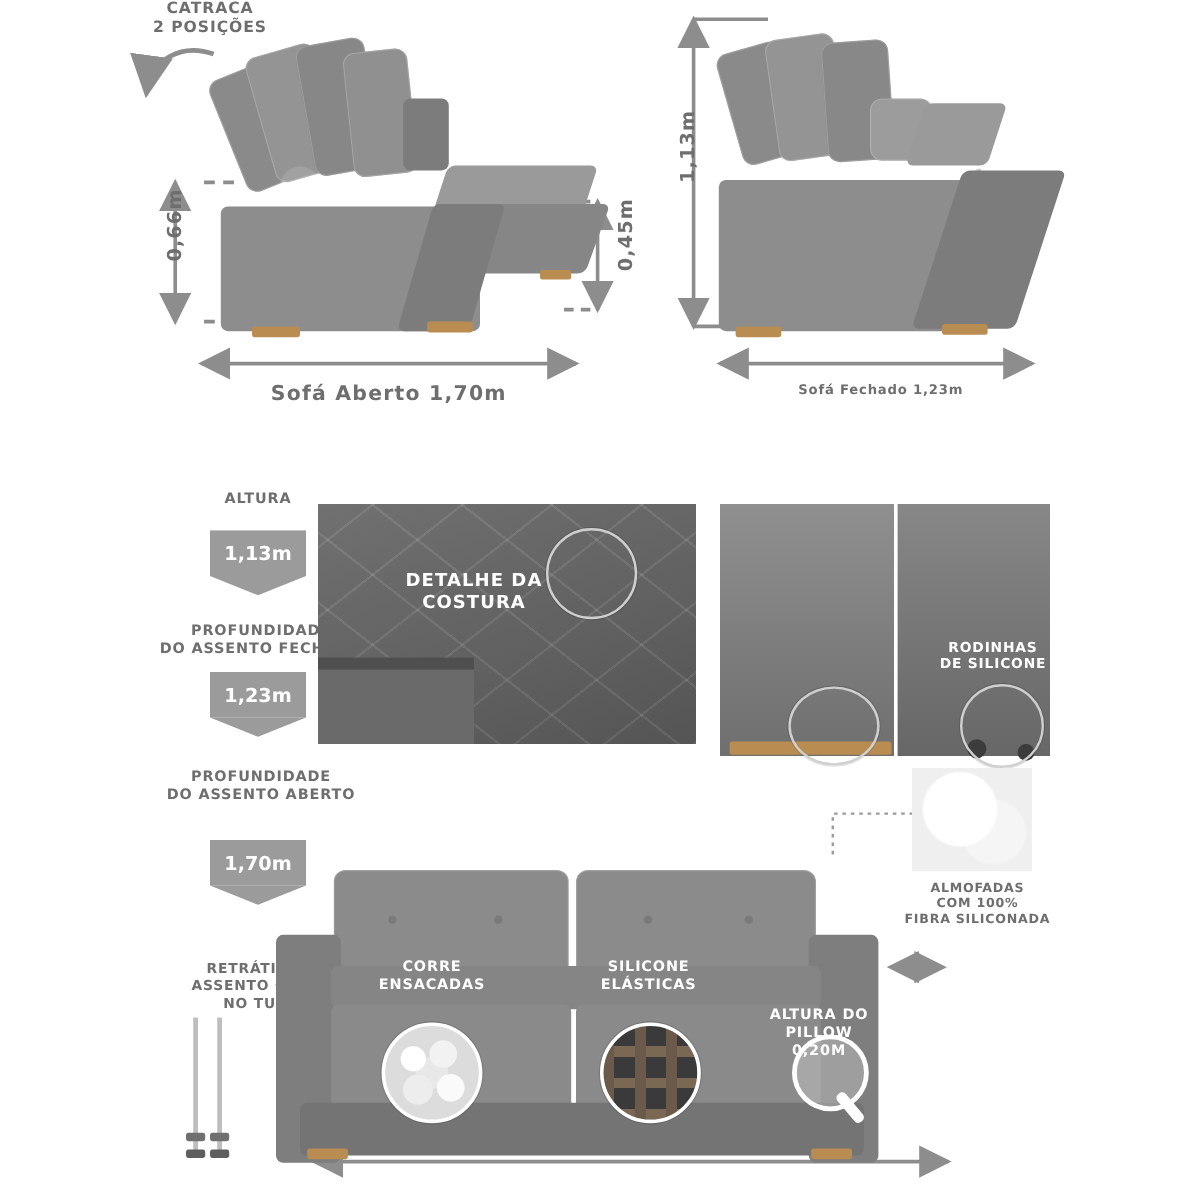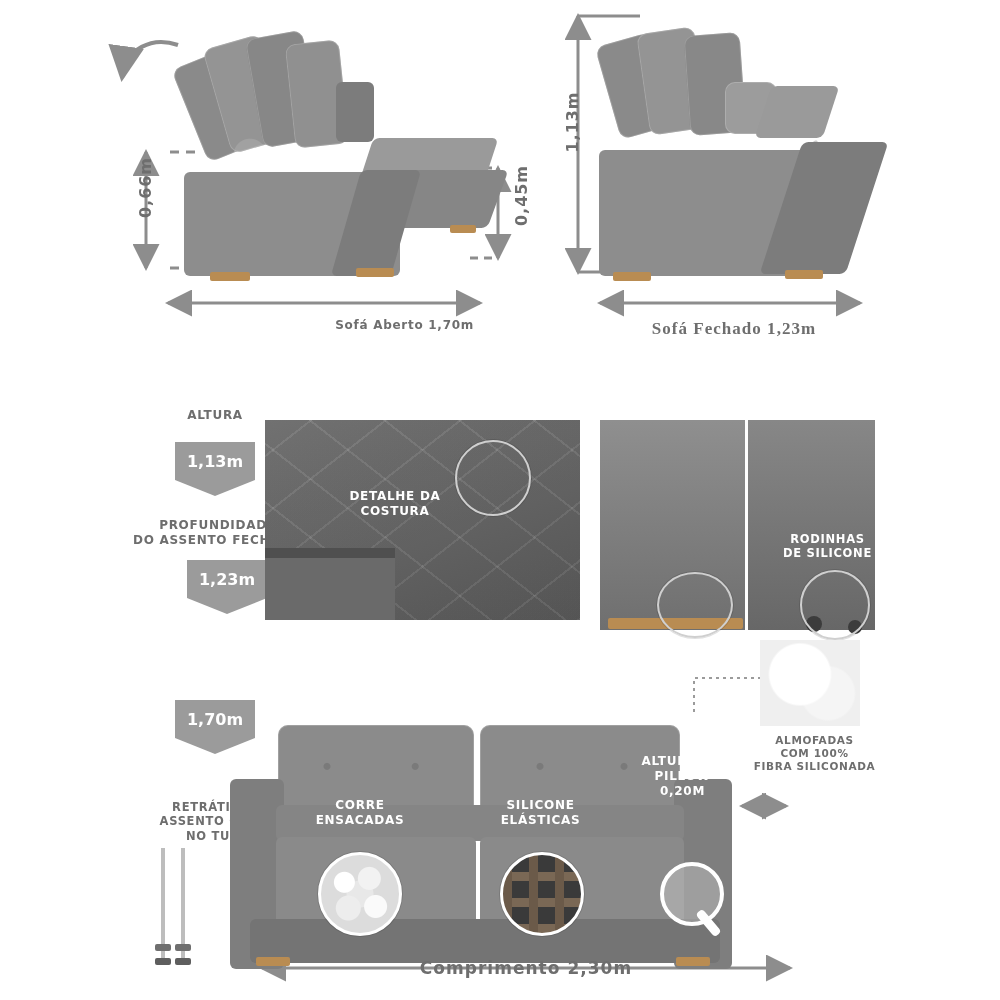--- a/index.html
+++ b/index.html
@@ -143,59 +143,63 @@
     <div class="abs sofa-grey" style="left:228px;top:150px;width:120px;height:58px;transform:skewX(-20deg);background:#868686;"></div>
 
     <div class="abs sofa-grey" style="left:34px;top:152px;width:216px;height:104px;background:#8d8d8d;"></div>
     <div class="abs sofa-dark" style="left:196px;top:150px;width:60px;height:106px;transform:skewX(-16deg);"></div>
 
     <div class="abs wood" style="left:60px;top:252px;width:40px;height:9px;"></div>
     <div class="abs wood" style="left:206px;top:248px;width:38px;height:9px;"></div>
     <div class="abs wood" style="left:300px;top:205px;width:26px;height:8px;"></div>
   </div>
 
+  <div class="lbl" style="left:90px;top:0px;width:170px;font-size:13px;">CATRACA
+2 POSIÇÕES</div>
 
   <div class="lbl" style="left:116px;top:178px;width:60px;font-size:16px;transform:rotate(-90deg);transform-origin:50% 50%;">0,66m</div>
 
   <div class="lbl" style="left:492px;top:186px;width:60px;font-size:16px;transform:rotate(-90deg);transform-origin:50% 50%;">0,45m</div>
 
-  <div class="lbl" style="left:174px;top:318px;width:300px;font-size:12px;text-align:right;">Sofá Aberto 1,70m</div>
+  <div class="lbl" style="left:174px;top:318px;width:300px;font-size:17px;">Sofá Aberto 1,70m</div>
 
   <div class="abs" style="left:595px;top:20px;width:300px;height:260px;">
 
     <div class="abs cush" style="left:12px;top:18px;width:56px;height:96px;transform:rotate(-16deg);"></div>
     <div class="abs cush" style="left:48px;top:10px;width:58px;height:102px;transform:rotate(-8deg);background:#949494;"></div>
     <div class="abs cush" style="left:92px;top:14px;width:56px;height:100px;transform:rotate(-4deg);background:#888;"></div>
     <div class="abs cush" style="left:130px;top:62px;width:52px;height:52px;background:#9c9c9c;"></div>
 
     <div class="abs sofa-light" style="left:168px;top:66px;width:68px;height:52px;transform:skewX(-18deg);"></div>
     <div class="abs sofa-grey tuft" style="left:150px;top:96px;width:140px;height:54px;transform:skewX(-20deg);"></div>
 
     <div class="abs sofa-grey" style="left:4px;top:130px;width:210px;height:126px;"></div>
     <div class="abs sofa-dark" style="left:186px;top:122px;width:86px;height:132px;transform:skewX(-18deg);"></div>
 
     <div class="abs wood" style="left:18px;top:252px;width:38px;height:9px;"></div>
     <div class="abs wood" style="left:190px;top:250px;width:38px;height:9px;"></div>
   </div>
 
   <div class="lbl" style="left:538px;top:112px;width:70px;font-size:16px;transform:rotate(-90deg);transform-origin:50% 50%;">1,13m</div>
 
-  <div class="lbl" style="left:604px;top:318px;width:260px;font-size:17px;font-family:Liberation Serif, serif;">Sofá Fechado 1,23m</div>
+  <div class="lbl" style="left:604px;top:318px;width:260px;font-size:11px;">Sofá Fechado 1,23m</div>
 
   <div class="lbl" style="left:140px;top:408px;width:150px;font-size:12px;">ALTURA</div>
   <div class="chev" style="left:175px;top:442px;">
     <span>1,13m</span>
   </div>
 
   <div class="lbl" style="left:130px;top:518px;width:175px;font-size:12px;">PROFUNDIDADE
 DO ASSENTO FECHADO</div>
-  <div class="chev" style="left:187px;top:560px;">
+  <div class="chev" style="left:175px;top:560px;">
     <span>1,23m</span>
   </div>
 
+  <div class="lbl" style="left:125px;top:640px;width:185px;font-size:12px;">PROFUNDIDADE
+DO ASSENTO ABERTO</div>
   <div class="chev" style="left:175px;top:700px;">
     <span>1,70m</span>
   </div>
 
   <div class="lbl" style="left:128px;top:800px;width:180px;font-size:11.5px;">RETRÁTIL DO
 ASSENTO CORRE
 NO TUBO</div>
 
   <div class="abs" style="left:155px;top:848px;width:70px;height:120px;">
     <div class="abs" style="left:6px;top:0;width:4px;height:112px;background:#bdbdbd;"></div>
@@ -209,21 +213,21 @@
   <div class="abs" style="left:265px;top:420px;width:315px;height:200px;overflow:hidden;background:#6f6f6f;">
     <div class="abs" style="left:0;top:0;width:315px;height:200px;
         background:
           repeating-linear-gradient(38deg, rgba(255,255,255,.06) 0 2px, rgba(0,0,0,.05) 2px 46px),
           repeating-linear-gradient(-38deg, rgba(255,255,255,.06) 0 2px, rgba(0,0,0,.05) 2px 46px),
           linear-gradient(160deg,#7d7d7d,#5e5e5e);"></div>
     <div class="abs" style="left:0;top:136px;width:130px;height:64px;background:#6a6a6a;"></div>
     <div class="abs" style="left:0;top:128px;width:130px;height:10px;background:#4f4f4f;"></div>
   </div>
   <div class="circ thin" style="left:455px;top:440px;width:72px;height:72px;"></div>
-  <div class="lbl white" style="left:330px;top:489px;width:130px;font-size:12px;">DETALHE DA
+  <div class="lbl white" style="left:330px;top:474px;width:130px;font-size:15px;">DETALHE DA
 COSTURA</div>
 
   <div class="abs" style="left:600px;top:420px;width:275px;height:215px;overflow:hidden;">
     <div class="abs" style="left:0;top:0;width:145px;height:210px;background:linear-gradient(180deg,#8f8f8f,#6f6f6f);"></div>
     <div class="abs" style="left:148px;top:0;width:127px;height:210px;background:linear-gradient(180deg,#878787,#676767);"></div>
     <div class="abs wood" style="left:8px;top:198px;width:135px;height:11px;"></div>
     <div class="abs" style="left:206px;top:196px;width:16px;height:16px;background:#3c3c3c;border-radius:50%;"></div>
     <div class="abs" style="left:248px;top:200px;width:14px;height:14px;background:#3c3c3c;border-radius:50%;"></div>
   </div>
   <div class="circ thin" style="left:657px;top:572px;width:72px;height:62px;border-radius:50%;"></div>
@@ -264,20 +268,19 @@
 ENSACADAS</div>
 
   <div class="circ photo-straps" style="left:500px;top:852px;width:78px;height:78px;"></div>
   <div class="lbl white" style="left:483px;top:798px;width:115px;font-size:12px;">SILICONE
 ELÁSTICAS</div>
 
   <div class="abs" style="left:660px;top:862px;width:88px;height:80px;">
     <div class="mag-glass" style="left:0;top:0;"></div>
     <div class="mag-handle" style="left:44px;top:46px;"></div>
   </div>
-  <div class="lbl white" style="left:625px;top:754px;width:115px;font-size:12px;">ALTURA DO
+  <div class="lbl white" style="left:625px;top:838px;width:115px;font-size:12px;">ALTURA DO
 PILLOW
 0,20M</div>
 
 
-  <div class="lbl" style="left:376px;top:958px;width:300px;font-size:17px;">Comprimento 2,30m</div>
 
 </div>
 
 </body></html>

